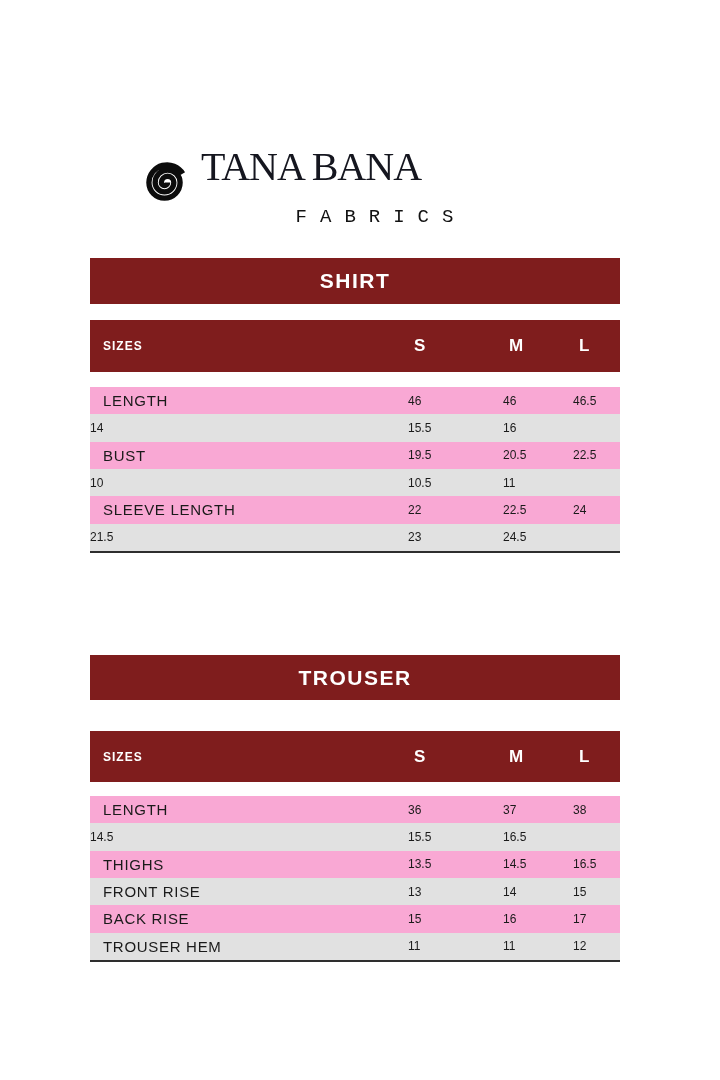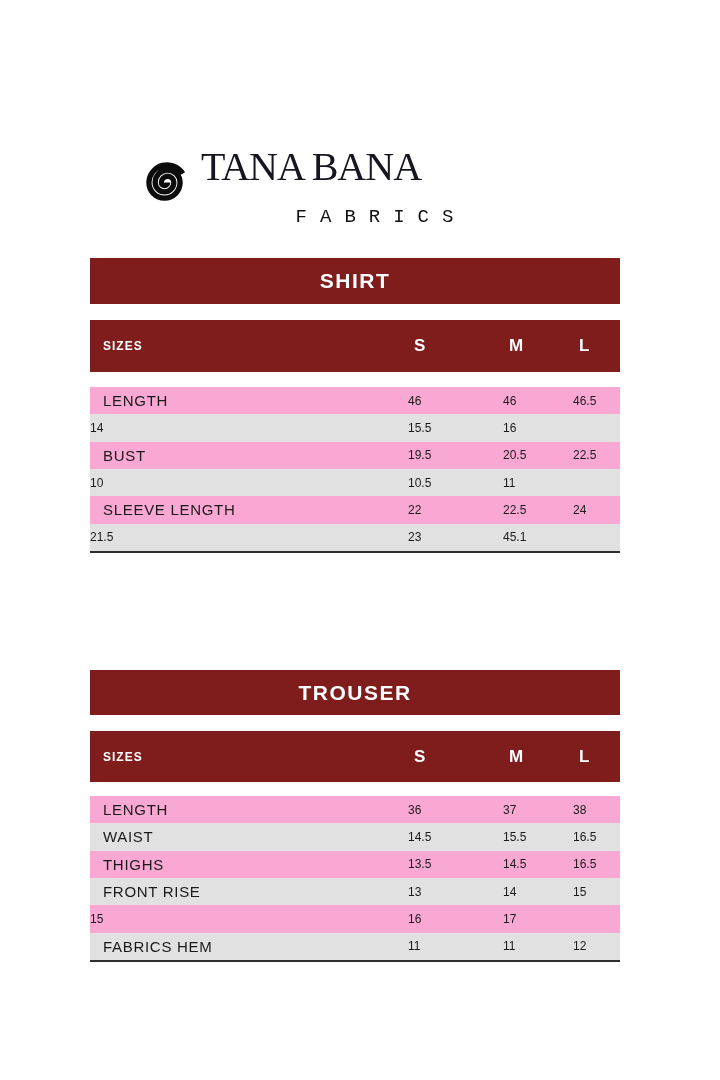--- a/index.html
+++ b/index.html
@@ -25,21 +25,21 @@
   
   .bar {
     position:absolute; left:90px; width:530px; background:#7f1d1d; color:#ffffff;
     box-sizing:border-box;
   }
   .title-bar {
     display:flex; align-items:center; justify-content:center;
     font-size:21px; font-weight:600; letter-spacing:1.5px;
   }
   #shirt-title  { top:258px; height:46px; }
-  #trouser-title{ top:670px; height:45px; }
+  #trouser-title{ top:655px; height:45px; }
 
   .sizes-bar {
     display:grid; grid-template-columns:318px 95px 70px 47px; align-items:center;
   }
   #shirt-sizes  { top:320px; height:52px; }
   #trouser-sizes{ top:731px; height:51px; }
   .sizes-label { padding-left:13px; font-size:12px; font-weight:600; letter-spacing:1px; }
   .col-head    { padding-left:6px;  font-size:17px; font-weight:600; letter-spacing:0.5px; }
 
   
@@ -114,21 +114,21 @@
     </div>
     <div class="trow">
       <span class="cell-label">SLEEVE LENGTH</span>
       <span class="cell-val">22</span>
       <span class="cell-val">22.5</span>
       <span class="cell-val">24</span>
     </div>
     <div class="trow">
       <span class="cell-val">21.5</span>
       <span class="cell-val">23</span>
-      <span class="cell-val">45.1</span>
+      <span class="cell-val">24.5</span>
     </div>
   </div>
 
   <div class="bar title-bar" id="trouser-title">
     <span>TROUSER</span>
   </div>
 
   <div class="bar sizes-bar" id="trouser-sizes">
     <span class="sizes-label">SIZES</span>
     <span class="col-head">S</span>
@@ -137,43 +137,43 @@
   </div>
 
   <div class="rows" id="trouser-rows">
     <div class="trow">
       <span class="cell-label">LENGTH</span>
       <span class="cell-val">36</span>
       <span class="cell-val">37</span>
       <span class="cell-val">38</span>
     </div>
     <div class="trow">
-      <span class="cell-label">WAIST</span>
       <span class="cell-val">14.5</span>
       <span class="cell-val">15.5</span>
       <span class="cell-val">16.5</span>
     </div>
     <div class="trow">
       <span class="cell-label">THIGHS</span>
       <span class="cell-val">13.5</span>
       <span class="cell-val">14.5</span>
       <span class="cell-val">16.5</span>
     </div>
     <div class="trow">
       <span class="cell-label">FRONT RISE</span>
       <span class="cell-val">13</span>
       <span class="cell-val">14</span>
       <span class="cell-val">15</span>
     </div>
     <div class="trow">
+      <span class="cell-label">BACK RISE</span>
       <span class="cell-val">15</span>
       <span class="cell-val">16</span>
       <span class="cell-val">17</span>
     </div>
     <div class="trow">
-      <span class="cell-label">FABRICS HEM</span>
+      <span class="cell-label">TROUSER HEM</span>
       <span class="cell-val">11</span>
       <span class="cell-val">11</span>
       <span class="cell-val">12</span>
     </div>
   </div>
 
 </div>
 
 </body></html>

